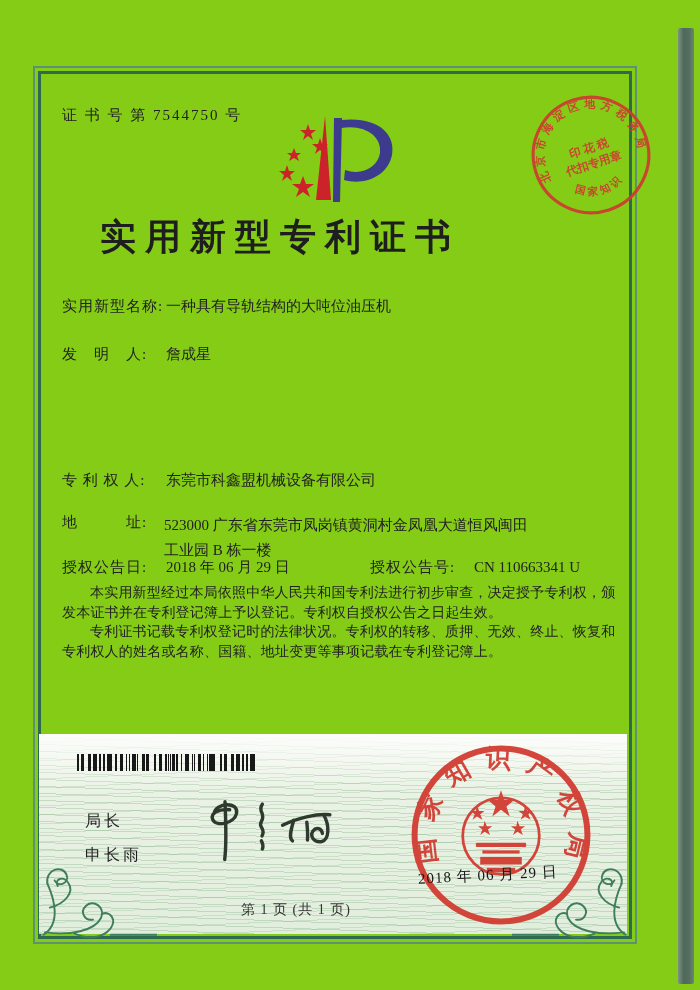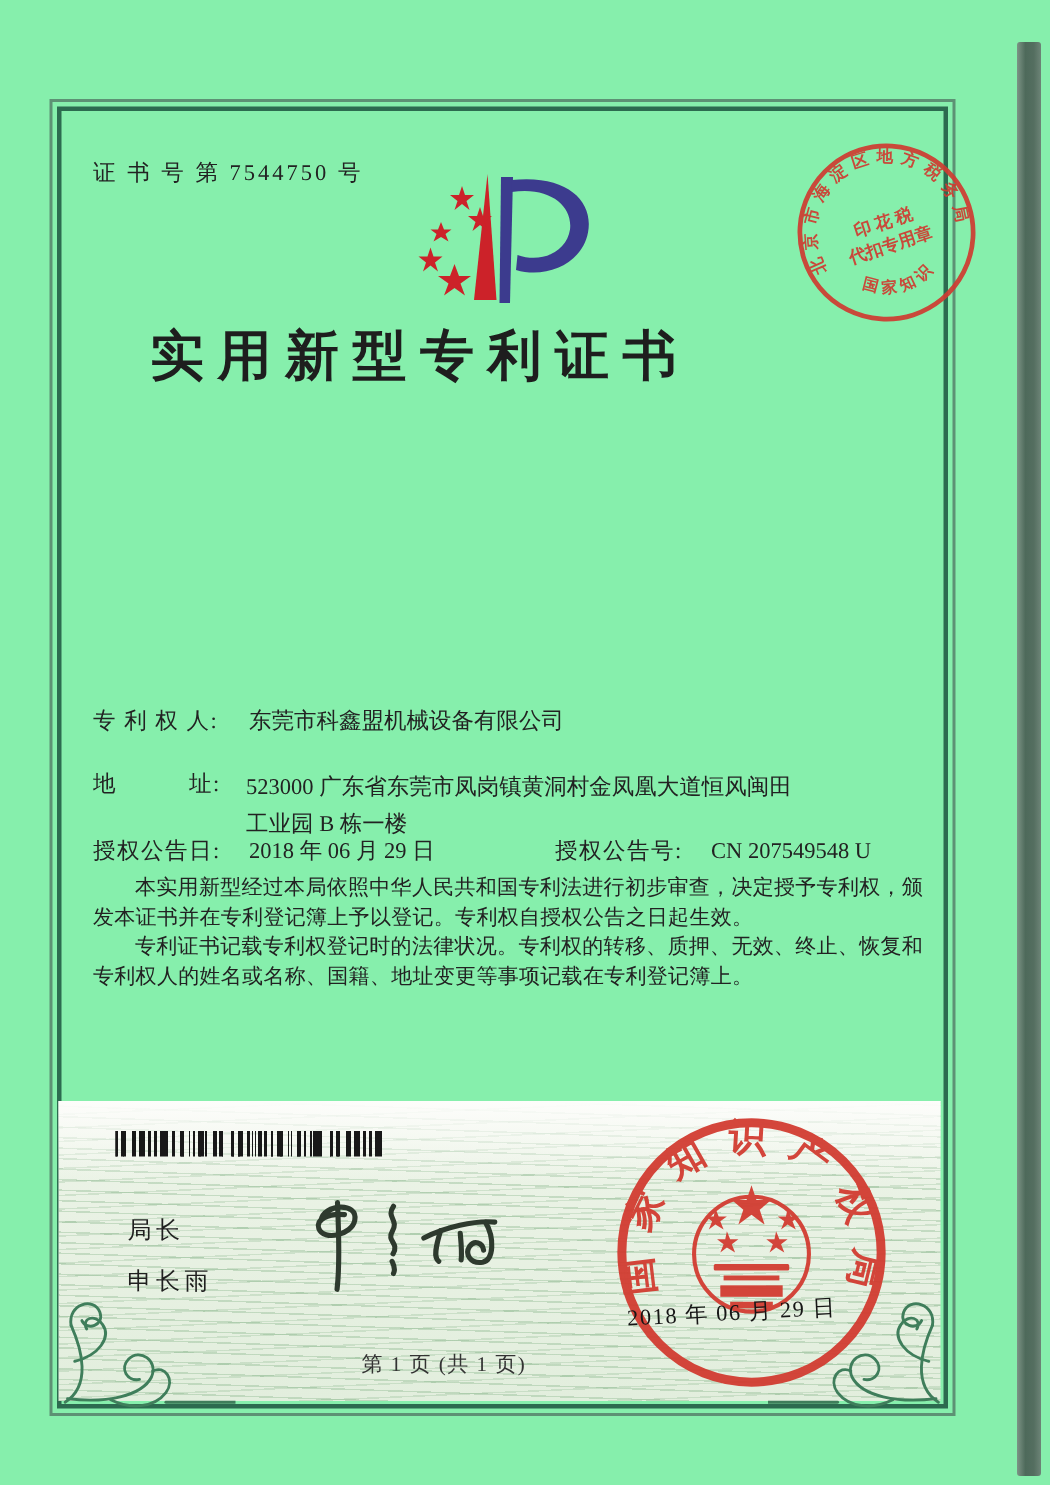--- a/index.html
+++ b/index.html
@@ -1,16 +1,16 @@
 <!DOCTYPE html>
 <html><head>
 <meta charset="utf-8">
 <style>
   html,body{margin:0;padding:0;background:#ffffff;}
-  #page{position:relative;width:700px;height:990px;background:#86efac;overflow:hidden;
+  #page{position:relative;width:700px;height:990px;background:#84cc16;overflow:hidden;
         font-family:"Liberation Serif","DejaVu Serif",serif;color:#2b2b2b;}
 
   
   .edge-strip{position:absolute;left:678px;top:28px;width:16px;height:956px;
     background:linear-gradient(90deg,#7d9486,#4e6a5b 35%,#546e60 70%,#6d8477);border-radius:2px;}
 
   
   .frame-outer{position:absolute;left:33px;top:66px;width:600px;height:874px;
     border:2px solid #5d9174;}
   .frame-inner{position:absolute;left:3px;top:3px;right:3px;bottom:3px;border:3px solid #2c6b4f;}
@@ -121,31 +121,37 @@
     </text>
     <text font-size="10" fill="#cf3b31" letter-spacing="3" font-weight="bold">
       <textPath href="#taxBot" startOffset="2">国家知识产权局</textPath>
     </text>
     <text x="60" y="57" text-anchor="middle" font-size="11" fill="#cf3b31" font-weight="bold">印 花 税</text>
     <text x="60" y="72" text-anchor="middle" font-size="11" fill="#cf3b31" font-weight="bold">代扣专用章</text>
   </svg>
 
   <div class="doc-title">实用新型专利证书</div>
 
+  <div class="row" style="top:297px">
+    <span class="lbl">实用新型名称:</span><span class="val">一种具有导轨结构的大吨位油压机</span>
+  </div>
+  <div class="row" style="top:345px">
+    <span class="lbl">发　明　人:</span><span class="val">詹成星</span>
+  </div>
   <div class="row" style="top:471px">
     <span class="lbl">专 利 权 人:</span><span class="val">东莞市科鑫盟机械设备有限公司</span>
   </div>
   <div class="row" style="top:513px">
     <span class="lbl" style="vertical-align:top">地　　　址:</span><span class="addr-lines"><span>523000 广东省东莞市凤岗镇黄洞村金凤凰大道恒风闽田</span><br><span>工业园 B 栋一楼</span></span>
   </div>
   <div class="row" style="top:558px">
     <span class="lbl">授权公告日:</span><span class="val">2018 年 06 月 29 日</span>
   </div>
   <div class="row" style="left:370px;top:558px">
-    <span class="lbl">授权公告号:</span><span class="val">CN 207549548 U</span>
+    <span class="lbl">授权公告号:</span><span class="val">CN 110663341 U</span>
   </div>
 
   <div class="paras">
     <p>本实用新型经过本局依照中华人民共和国专利法进行初步审查，决定授予专利权，颁发本证书并在专利登记簿上予以登记。专利权自授权公告之日起生效。</p>
     <p>专利证书记载专利权登记时的法律状况。专利权的转移、质押、无效、终止、恢复和专利权人的姓名或名称、国籍、地址变更等事项记载在专利登记簿上。</p>
   </div>
 
   <div class="barcode"></div>
 
   <div class="official">

